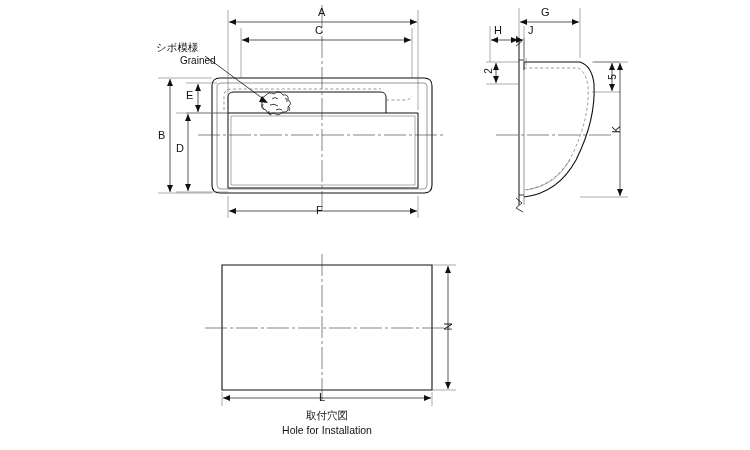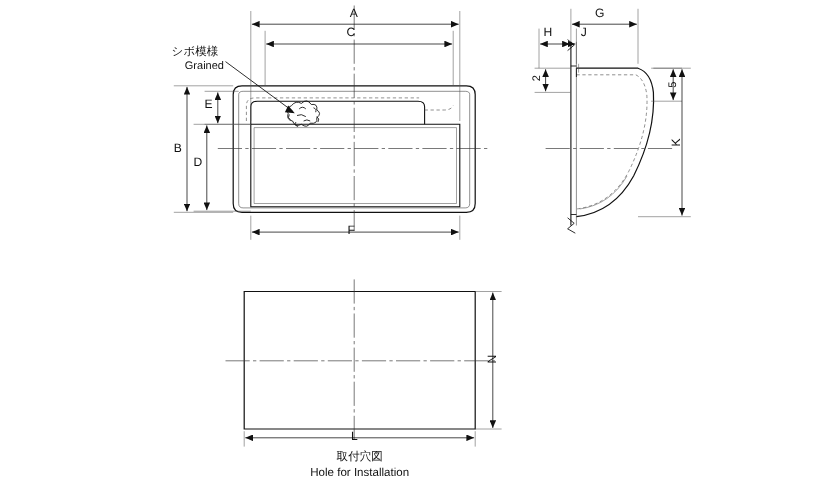--- a/index.html
+++ b/index.html
@@ -219,18 +219,18 @@
   <div class="lbl" style="left:494px; top:25px;">H</div>
   <div class="lbl" style="left:528px; top:25px;">J</div>
   <div class="lbl small rot" style="left:483px; top:66px; width:12px; text-align:center;">2</div>
   <div class="lbl small rot" style="left:607px; top:72px; width:12px; text-align:center;">5</div>
   <div class="lbl rot" style="left:609px; top:124px; width:14px; text-align:center;">K</div>
 
   <div class="lbl rot" style="left:441px; top:321px; width:14px; text-align:center;">N</div>
   <div class="lbl" style="left:319px; top:392px;">L</div>
 
   <div class="lbl jp" style="left:156px; top:42px;">シボ模様</div>
-  <div class="lbl small" style="left:168px; top:56px;">Grained</div>
+  <div class="lbl small" style="left:180px; top:56px;">Grained</div>
 
   <div class="caption" style="left:227px; top:408px;">取付穴図</div>
   <div class="caption" style="left:227px; top:423px;">Hole for Installation</div>
 
 </div>
 
 </body></html>

